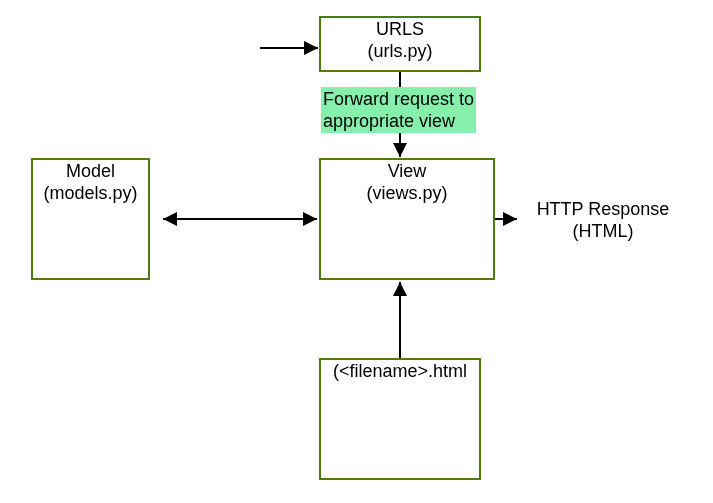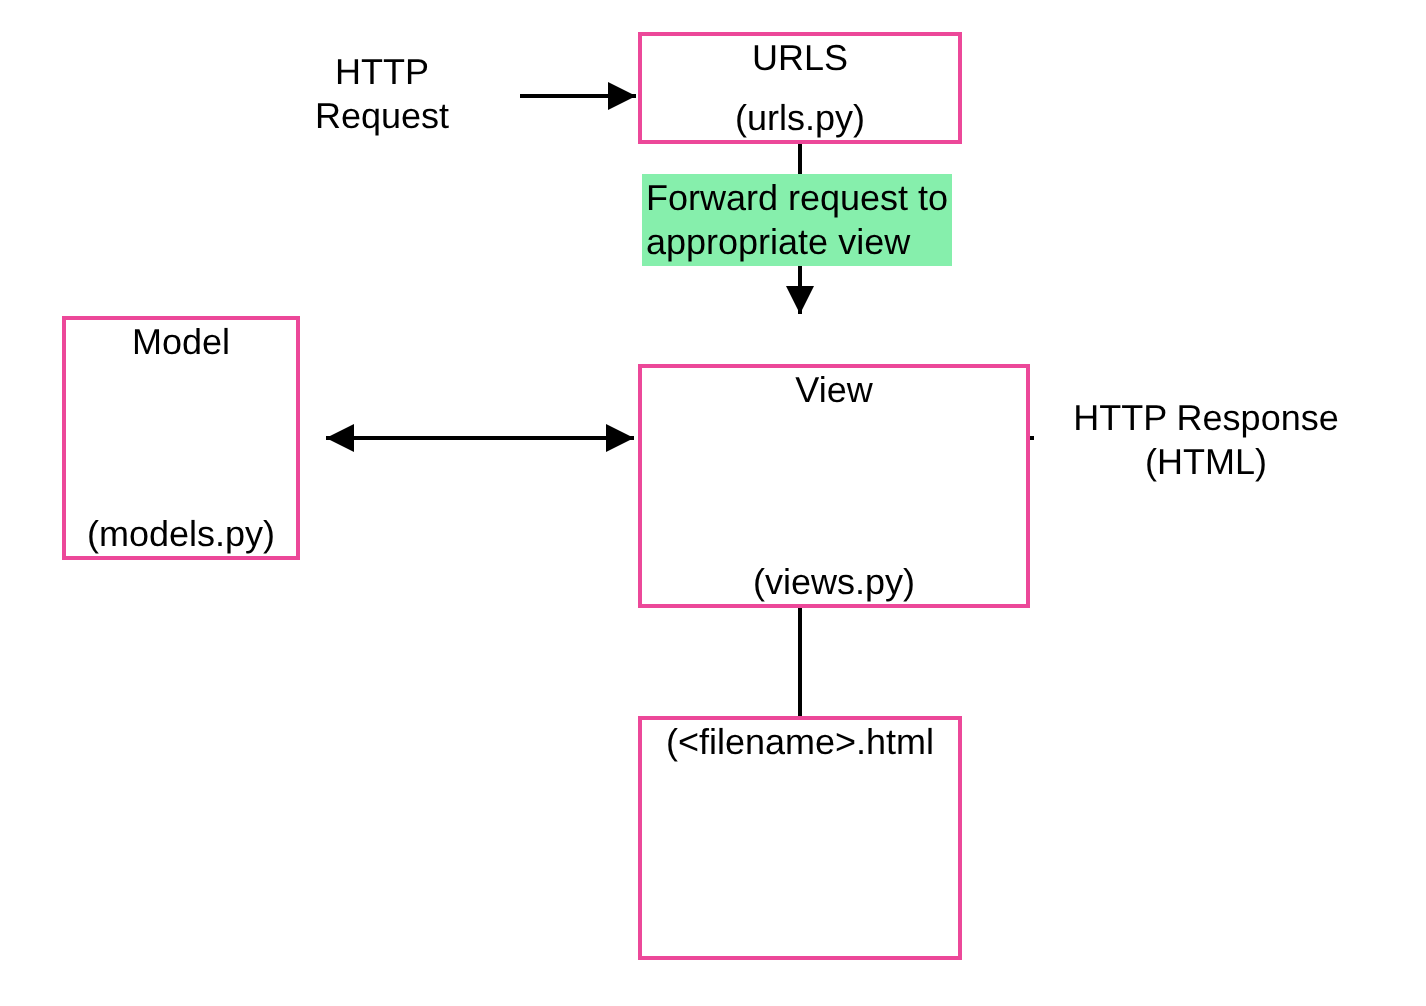--- a/index.html
+++ b/index.html
@@ -12,33 +12,33 @@
     color: #000000;
     overflow: hidden;
   }
   .connector-layer { position: absolute; left: 0; top: 0; width: 713px; height: 503px; }
   .conn { stroke: #000000; stroke-width: 2; fill: none; }
   .arrowhead-path { fill: #000000; }
 
   .node {
     position: absolute;
     box-sizing: border-box;
-    border: 2px solid #ec4899;
+    border: 2px solid #4d7c0f;
     background: #ffffff;
     display: flex;
     flex-direction: column;
     align-items: center;
-    justify-content: space-between;
+    justify-content: flex-start;
     text-align: center;
     font-size: 18px;
     line-height: 22px;
   }
   #urls-box     { left: 319px; top: 16px;  width: 162px; height: 56px;  }
   #model-box    { left: 31px;  top: 158px; width: 119px; height: 122px; }
-  #view-box     { left: 319px; top: 158px; width: 196px; height: 122px; margin-top: 24px; }
+  #view-box     { left: 319px; top: 158px; width: 176px; height: 122px; }
   #template-box { left: 319px; top: 358px; width: 162px; height: 122px; }
 
   .label { position: absolute; font-size: 18px; line-height: 22px; white-space: nowrap; }
   #http-request-label  { left: 148px; top: 25px;  width: 86px;  text-align: center; }
   #forward-label       { left: 321px; top: 87px;  background: #86efac; padding: 1px 2px; text-align: left; }
   #read-write-label    { left: 197px; top: 198px; background: #ffffff; padding: 2px 1px; text-align: left; }
   #read-write-label .indent { padding-left: 6px; }
   #http-response-label { left: 533px; top: 198px; width: 140px; text-align: center; }
 </style>
 </head>
@@ -72,24 +72,20 @@
 
   <div class="node" id="view-box">
     <div>View</div>
     <div>(views.py)</div>
   </div>
 
   <div class="node" id="template-box">
     <div>(&lt;filename&gt;.html</div>
   </div>
 
-  <div class="label" id="http-request-label">
-    <div>HTTP</div>
-    <div>Request</div>
-  </div>
 
   <div class="label" id="forward-label">
     <div>Forward request to</div>
     <div>appropriate view</div>
   </div>
 
 
   <div class="label" id="http-response-label">
     <div>HTTP Response</div>
     <div>(HTML)</div>

